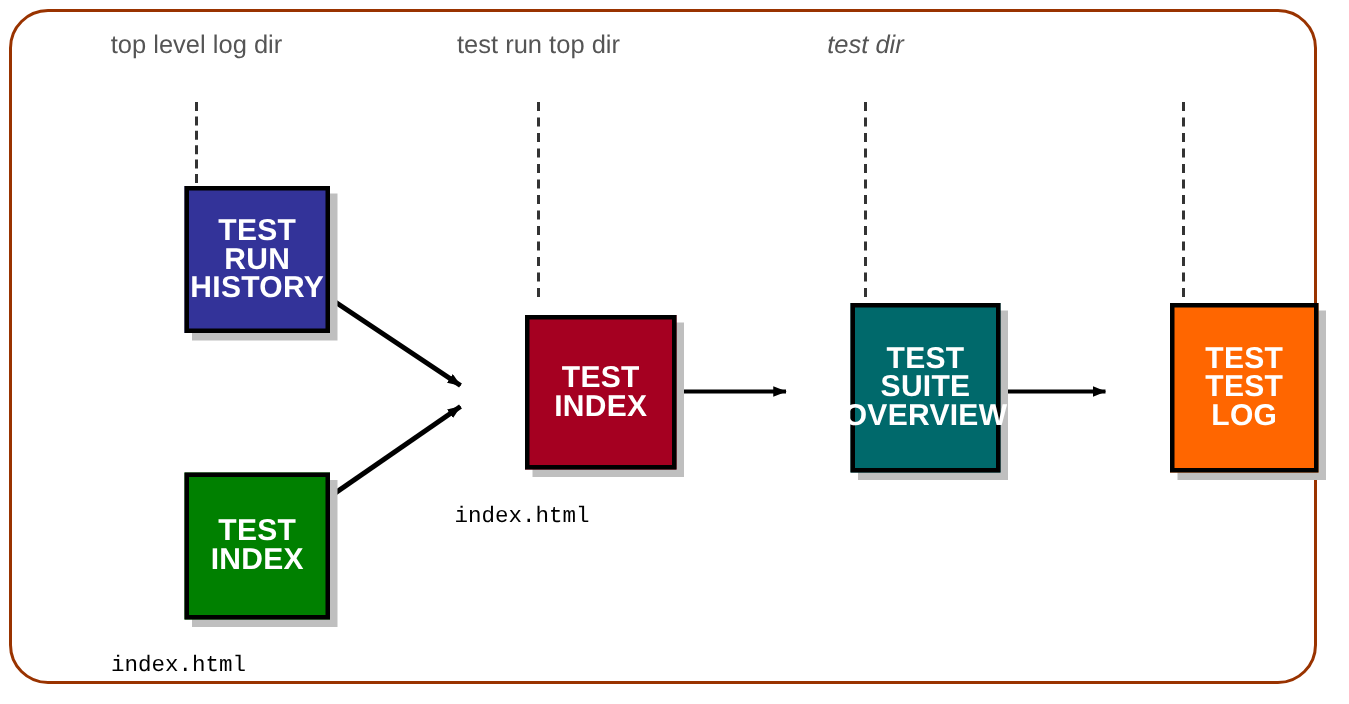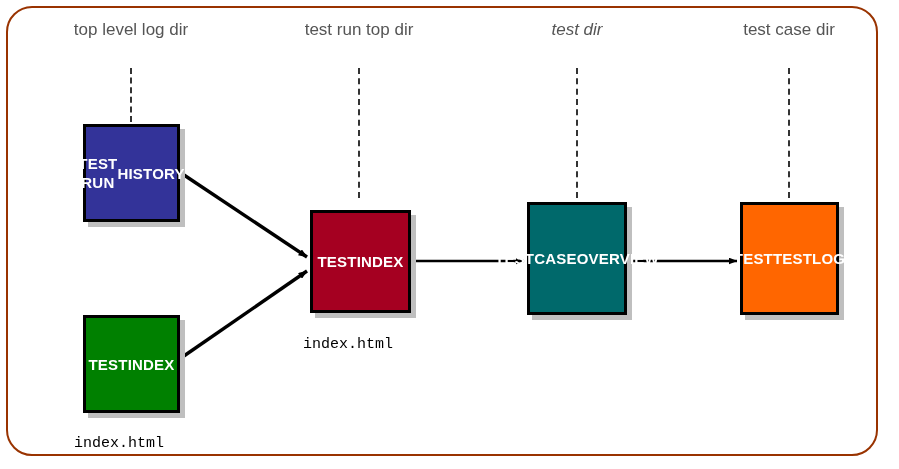--- a/index.html
+++ b/index.html
@@ -48,31 +48,32 @@
     border-left: 2px dashed #333333;
     transform: translateX(-1px);
   }
   
   .node {
     position: absolute;
     box-sizing: border-box;
     border: 3px solid #000000;
     color: #ffffff;
     font-family: "Liberation Sans", sans-serif;
-    font-size: 15px;
+    font-size: 20px;
     font-weight: bold;
     line-height: 19px;
     letter-spacing: 0.2px;
     display: flex;
-    flex-direction: row;
+    flex-direction: column;
     align-items: center;
     justify-content: center;
     text-align: center;
     box-shadow: 5px 5px 0 0 #bfbfbf;
     user-select: none;
+    margin-left: 40px;
   }
   .node span { display: block; }
   
   .filelabel {
     position: absolute;
     color: #000000;
     font-family: "Liberation Mono", "DejaVu Sans Mono", monospace;
     font-size: 15px;
     line-height: 18px;
     white-space: nowrap;
@@ -89,21 +90,20 @@
 </head>
 <body>
 
 <div id="canvas">
 
   <div id="frame"></div>
 
   <div class="col-title" style="left:359px; top:20px;">test run top dir</div>
   <div class="col-title" style="left:131px; top:20px;">top level log dir</div>
   <div class="col-title" style="left:577px; top:20px;font-style:italic;">test dir</div>
-  <div class="col-title" style="left:789px; top:20px;">test case dir</div>
 
   <div class="guide" style="left:131px; top:68px; height:54px;"></div>
   <div class="guide" style="left:359px; top:68px; height:130px;"></div>
   <div class="guide" style="left:577px; top:68px; height:130px;"></div>
   <div class="guide" style="left:789px; top:68px; height:130px;"></div>
 
   <svg id="edges" viewBox="0 0 899 469" xmlns="http://www.w3.org/2000/svg">
     <defs>
       <marker id="arrowhead" markerWidth="9" markerHeight="7" refX="8.5" refY="3.5" orient="auto" markerUnits="userSpaceOnUse">
         <polygon points="0 0, 9 3.5, 0 7" fill="#000000"></polygon>
@@ -125,21 +125,21 @@
     <span>INDEX</span>
   </div>
 
   <div class="node" style="left:310px; top:210px; width:101px; height:103px; background:#A50021;">
     <span>TEST</span>
     <span>INDEX</span>
   </div>
 
   <div class="node" style="left:527px; top:202px; width:100px; height:113px; background:#00696B;">
     <span>TEST</span>
-    <span>CASE</span>
+    <span>SUITE</span>
     <span>OVERVIEW</span>
   </div>
 
   <div class="node" style="left:740px; top:202px; width:99px; height:113px; background:#FF6600;">
     <span>TEST</span>
     <span>TEST</span>
     <span>LOG</span>
   </div>
 
   <div class="filelabel" style="left:74px; top:435px;">index.html</div>

